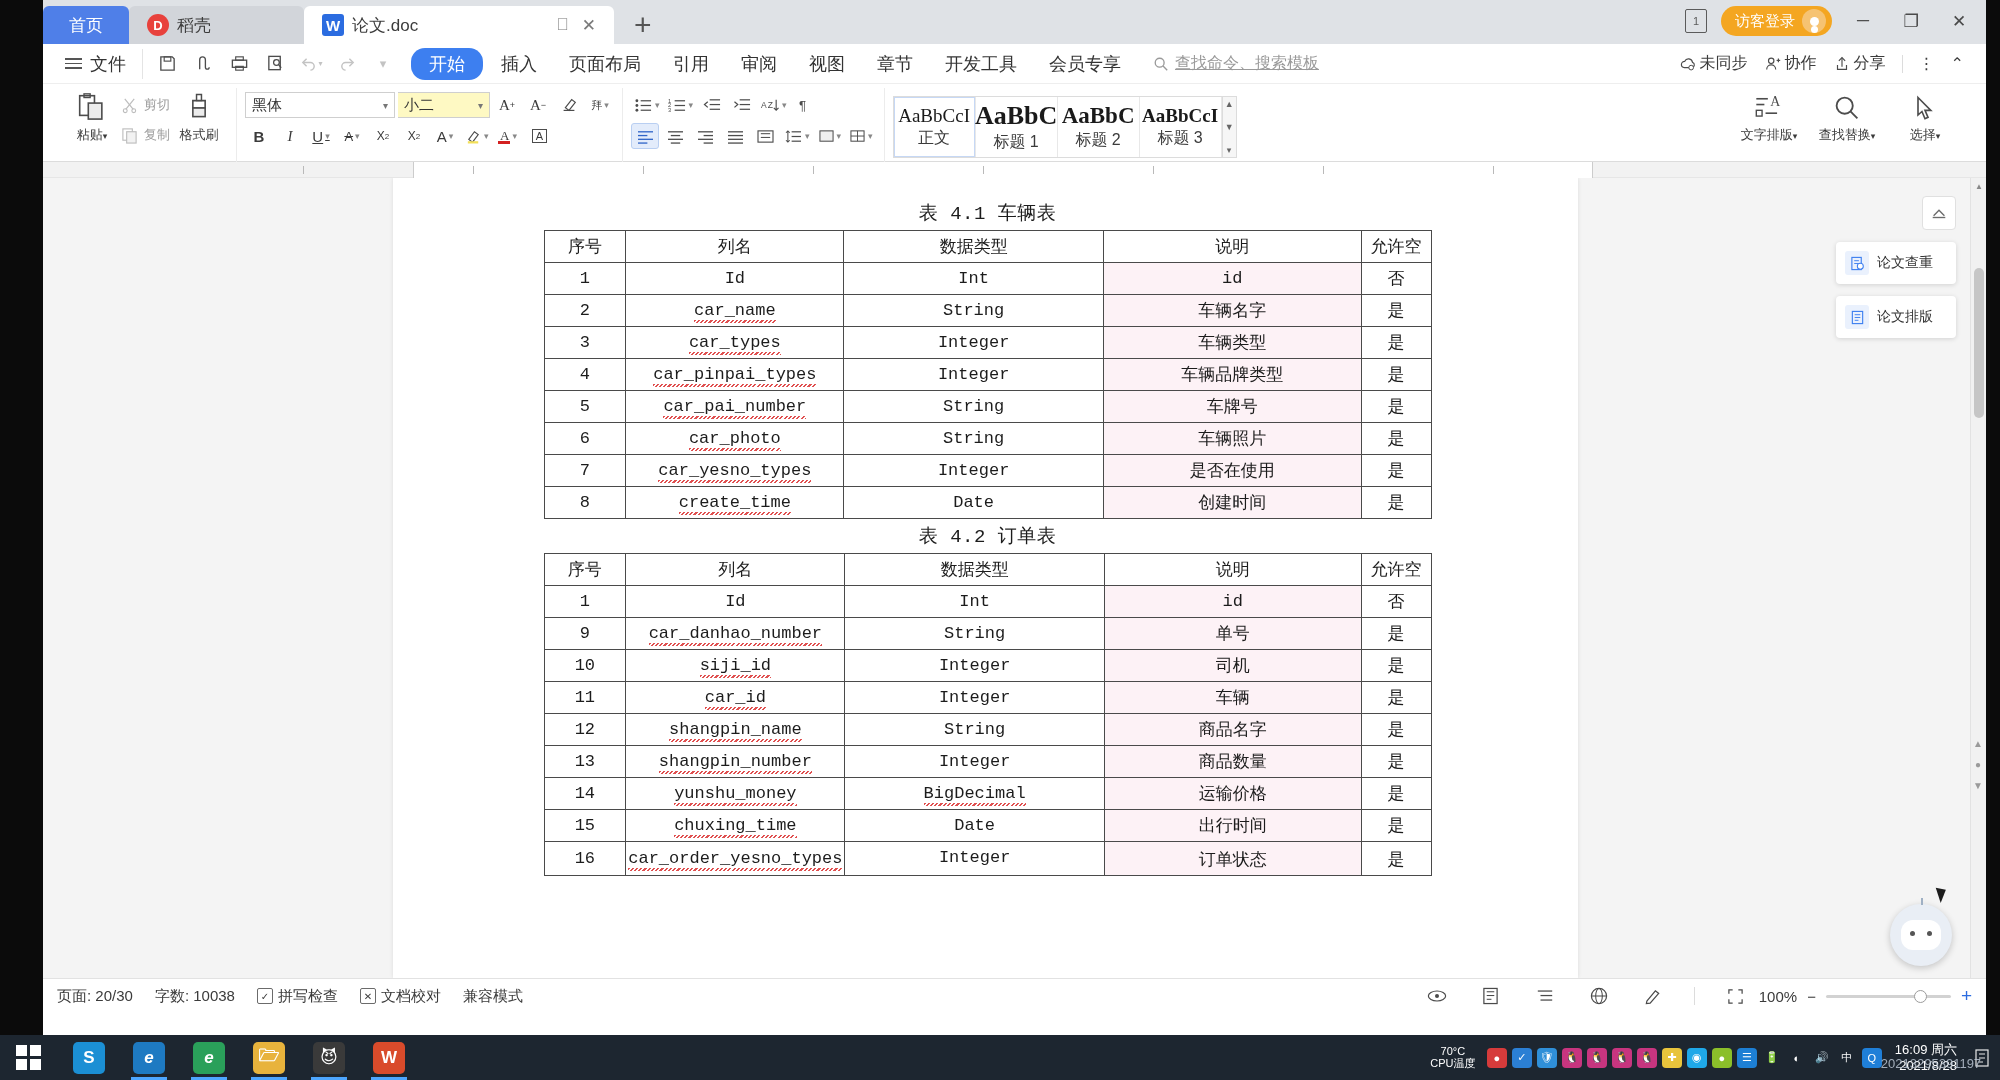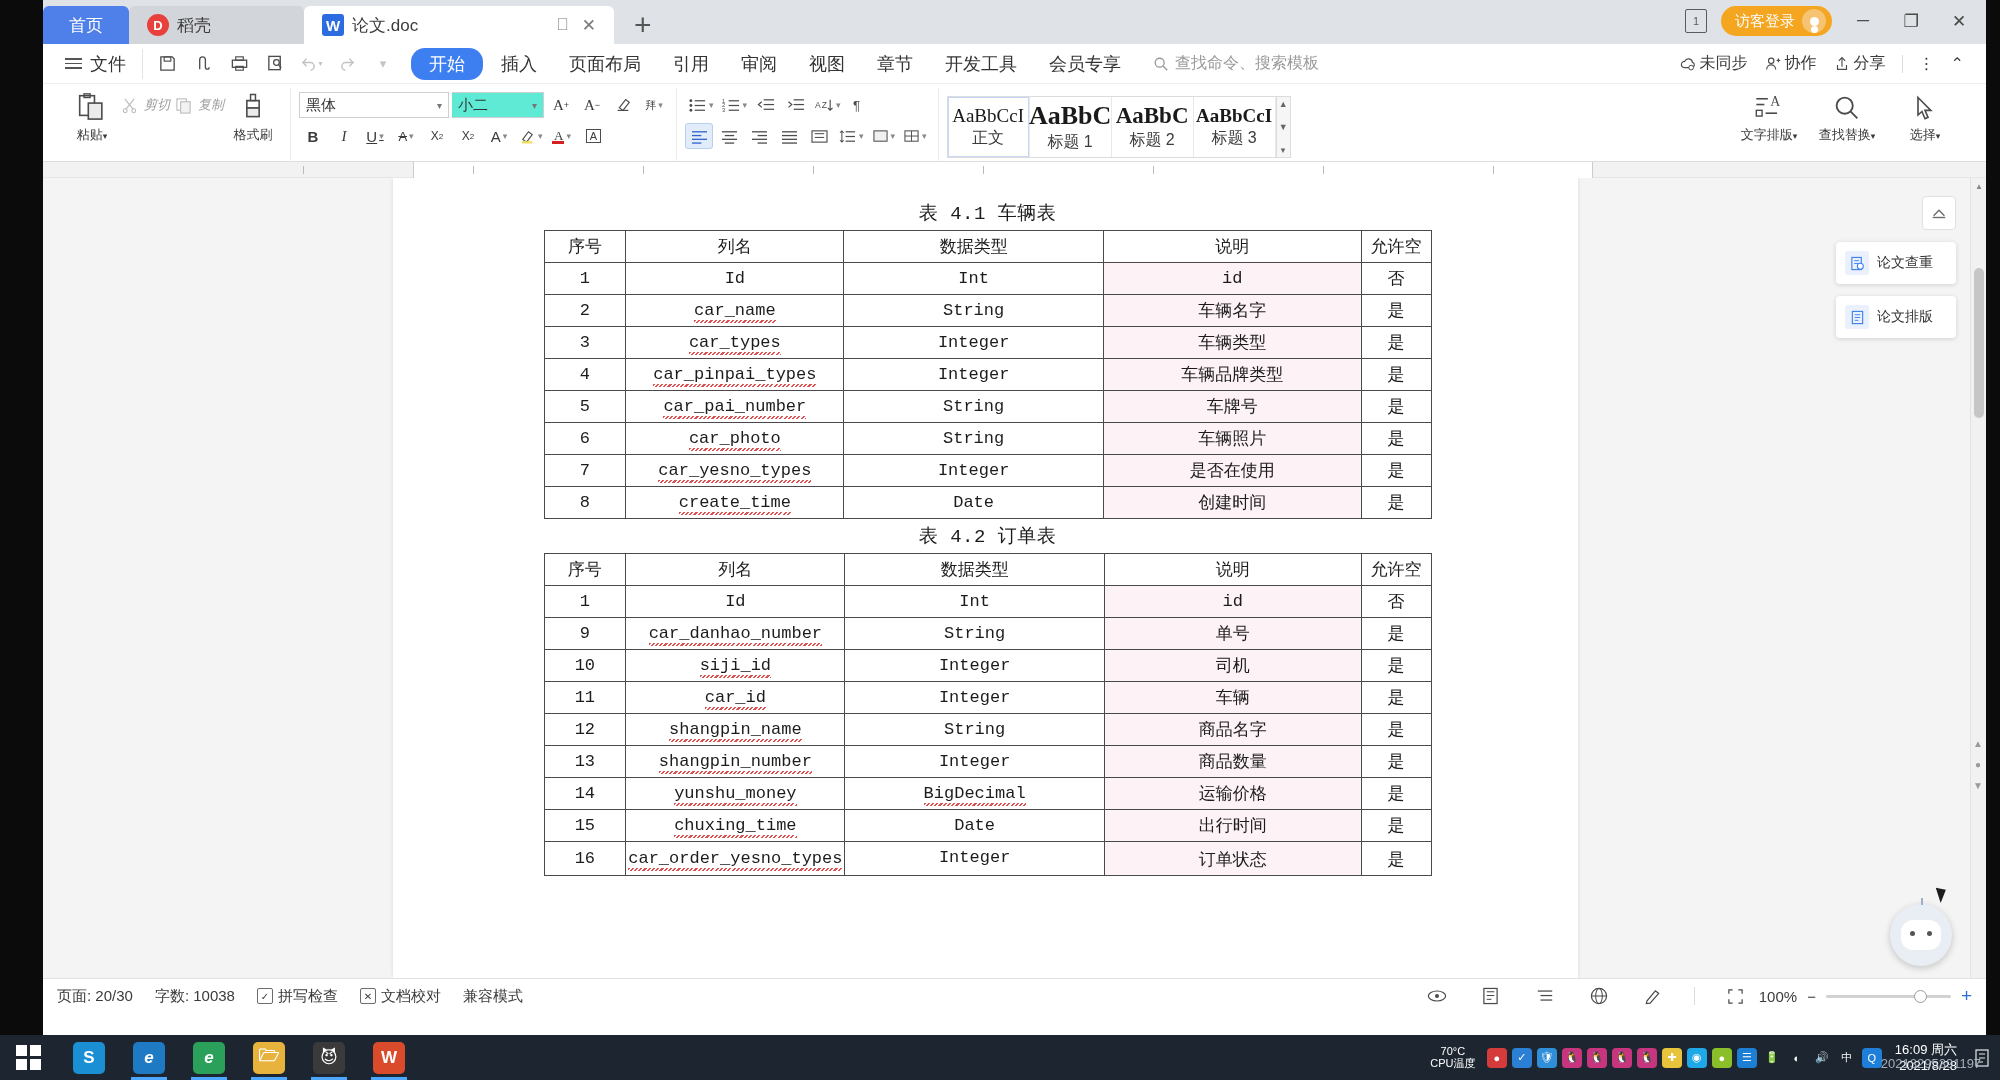--- a/index.html
+++ b/index.html
@@ -44,41 +44,41 @@
   
   .menubar { height:40px; background:#fff; display:flex; align-items:center; padding:0 10px; gap:4px; border-bottom:1px solid #eee;}
   .file-btn { display:flex;align-items:center;gap:8px;font-size:18px;color:#333;padding:0 12px;}
   .hamburger { display:inline-flex; flex-direction:column; gap:3px; }
   .hamburger i { display:block; width:17px; height:1.8px; background:#555; }
   .qbar { display:flex; align-items:center; gap:4px; padding:0 8px; border-left:1px solid #e4e4e4; }
   .qicon { width:32px;height:30px;display:flex;align-items:center;justify-content:center;color:#4c4c4c;}
   .qicon.dim { color:#c3c3c3; }
   .menu-item { font-size:18px; color:#333; padding:4px 14px; border-radius:14px; white-space:nowrap;}
   .menu-item.active { background:#3d7ff0; color:#fff; padding:4px 18px; }
-  .search-box { display:flex; align-items:center; gap:6px; color:#9a9a9a; font-size:16px; margin-left:14px; }
+  .search-box { display:flex; align-items:center; gap:6px; color:#9a9a9a; font-size:16px; margin-left:14px;text-decoration:underline; }
   .menu-right { margin-left:auto; display:flex; align-items:center; gap:16px; color:#3c3c3c; font-size:16px; padding-right:12px;}
   .mr-item { display:flex; align-items:center; gap:3px; }
   .vsep { width:1px; height:18px; background:#dcdcdc; }
 
   
   .ribbon { height:78px; background:#fff; display:flex; align-items:flex-start; padding:4px 8px 0 12px;
             border-bottom:1px solid #dcdcdc; position:relative; }
   .grp { display:flex; align-items:flex-start; height:74px; padding:0 8px; }
   .grp + .grp { border-left:1px solid #ececec; }
   .bigbtn { width:58px; display:flex; flex-direction:column; align-items:center; gap:2px; padding-top:4px; }
   .bigbtn .lbl { font-size:13px; color:#3b3b3b; }
-  .clip-stack { display:flex; gap:5px;font-style:italic; }
+  .clip-stack { display:flex; flex-direction:column; gap:12px; }
   .smallrow { display:flex; align-items:center; gap:6px; font-size:13px; color:#9d9d9d; }
   .font-area { display:flex; flex-direction:column; gap:5px; padding-top:4px; }
   .font-row1, .font-row2 { display:flex; align-items:center; gap:3px; }
   .fname { width:150px; height:26px; border:1px solid #cfcfcf; display:flex; align-items:center;
            padding:0 6px; font-size:15px; background:#fff; }
   .fname .car { margin-left:auto; color:#777; font-size:10px;}
   .fsize { width:92px; height:26px; border:1px solid #cfcfcf; border-left:none; display:flex; align-items:center;
-           padding:0 6px; font-size:15px; background:#5eead4; }
+           padding:0 6px; font-size:15px; background:#fef9c3; }
   .fsize .car { margin-left:auto; color:#777; font-size:10px;}
   .tbtn { min-width:28px;height:26px; display:flex;align-items:center;justify-content:center;
           font-size:15px;color:#3b3b3b; padding:0 3px;}
   .tbtn.bold{font-weight:bold;} .tbtn.ital{font-style:italic;font-family:"Liberation Serif",serif;}
   .tbtn.under{text-decoration:underline;}
   .tbtn .car{font-size:9px;color:#888;margin-left:2px;}
   .tbtn.sel { background:#e3ecfb; border:1px solid #b9cff2; border-radius:3px; }
   .sup { font-size:12px; } .sup sup,.sup sub{font-size:8px;}
   .para-area { display:flex; flex-direction:column; gap:5px; padding-top:4px; }
   .para-row { display:flex; align-items:center; gap:2px; }

